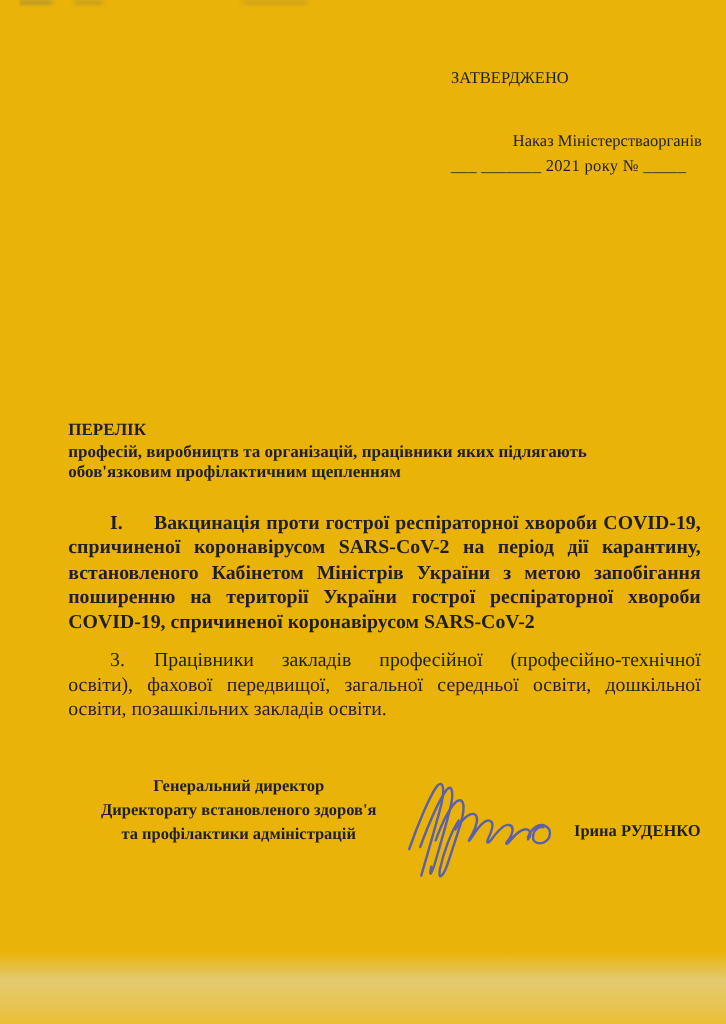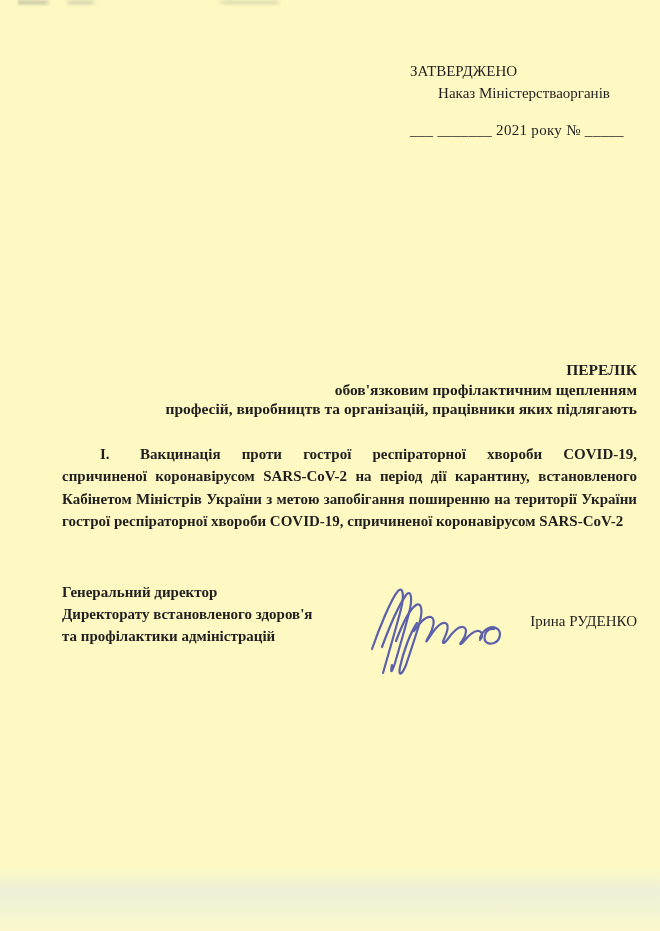--- a/index.html
+++ b/index.html
@@ -8,21 +8,21 @@
     font-family: "Liberation Serif", "DejaVu Serif", serif;
     background: #ffffff;
     color: #1f1f1f;
     position: relative;
     overflow: hidden;
   }
   .page {
     position: absolute;
     inset: 0;
     padding: 0 23px 0 62px;
-    background: #fef9c3;
+    background: #eab308;
   }
   
   .scan-bottom {
     position: absolute;
     left: 0; right: 0; bottom: 0;
     height: 66px;
     background: linear-gradient(180deg,
       rgba(223,233,241,0) 0%,
       rgba(219,230,240,0.45) 40%,
       rgba(226,236,243,0.30) 78%,
@@ -44,101 +44,104 @@
   
   .approval {
     margin-top: 60px;
     margin-left: 348px;
     width: 228px;
     font-size: 15px;
     line-height: 22px;
   }
   .approval .row-justify {
     display: flex;
-    justify-content: center;
+    justify-content: flex-end;
+    margin-top: 36px;
   }
-  .approval .blank-line { white-space: nowrap; letter-spacing: 0.3px; margin-top: 15px; }
+  .approval .blank-line { white-space: nowrap; letter-spacing: 0.3px; }
 
   
   .doc-title {
     margin-top: 219px;
-    text-align: right;
+    text-align: left;
     font-weight: bold;
     font-size: 15.5px;
     line-height: 19.5px;
   }
 
   
   .para {
-    font-size: 15px;
+    font-size: 18px;
     line-height: 22.5px;
     text-align: justify;
     text-indent: 38px;
   }
   .para.bold { font-weight: bold; }
   .section-para { margin-top: 24px; }
   .list-item { margin-top: 12px; }
   .num {
     display: inline-block;
     width: 40px;
     text-indent: 0;
   }
 
   
   .sign-row {
     position: relative;
     margin-top: 48px;
     height: 120px;
     font-size: 15px;
+    text-align: center;
   }
   .sign-position {
     font-weight: bold;
     line-height: 22px;
     width: 310px;
   }
   .sign-autograph {
     position: absolute;
     left: 300px;
     top: 2px;
     width: 148px;
     height: 98px;
   }
   .sign-name {
     position: absolute;
     right: 0;
-    top: 32px;
-    font-weight: normal;
+    top: 44px;
+    font-weight: bold;
     white-space: nowrap;
     margin-left: 31px;
   }
 </style>
 </head>
 <body>
 
 <div class="page">
 
   <div class="approval">
     <div>ЗАТВЕРДЖЕНО</div>
     <div class="row-justify">
       <span>Наказ Міністерства</span>
       <span>органів</span>
     </div>
     <div class="blank-line">___ _______ 2021 року № _____</div>
   </div>
 
   <div class="doc-title">
     <div>ПЕРЕЛІК</div>
+    <div>професій, виробництв та організацій, працівники яких підлягають</div>
     <div>обов'язковим профілактичним щепленням</div>
-    <div>професій, виробництв та організацій, працівники яких підлягають</div>
   </div>
 
   <p class="para bold section-para"><span class="num">І.</span><span>Вакцинація проти гострої респіраторної хвороби COVID-19, спричиненої коронавірусом SARS-CoV-2 на період дії карантину, встановленого Кабінетом Міністрів України з метою запобігання поширенню на території України гострої респіраторної хвороби COVID-19, спричиненої коронавірусом SARS-CoV-2</span></p>
 
 
 
+  <p class="para list-item"><span class="num">3.</span><span>Працівники закладів професійної (професійно-технічної освіти), фахової передвищої, загальної середньої освіти, дошкільної освіти, позашкільних закладів освіти.</span></p>
 
   <div class="sign-row">
     <div class="sign-position">
       <div>Генеральний директор</div>
       <div>Директорату встановленого здоров'я</div>
       <div>та профілактики адміністрацій</div>
     </div>
 
     <svg class="sign-autograph" viewBox="0 0 148 98" fill="none" xmlns="http://www.w3.org/2000/svg">
       <g stroke-width="2.2" stroke-linecap="round" fill="none" stroke="#5c60ab">

